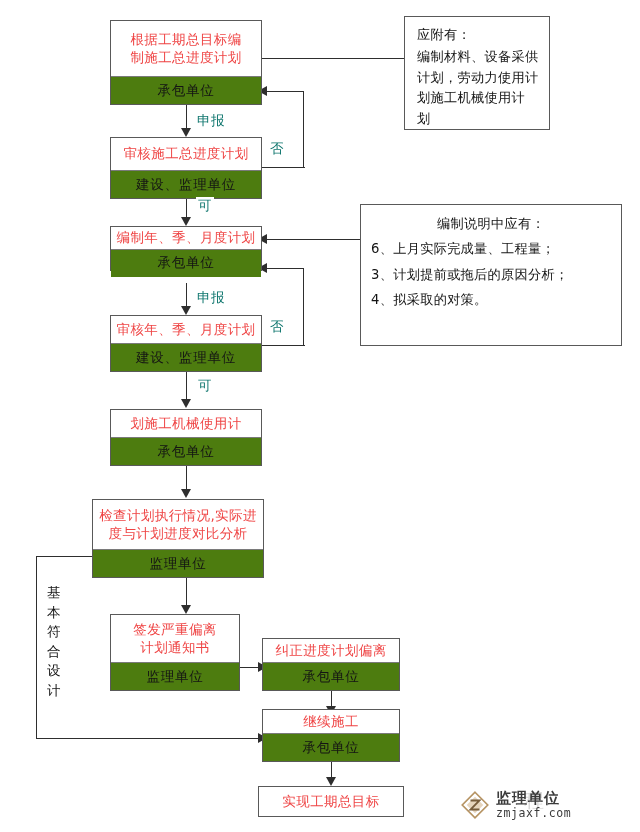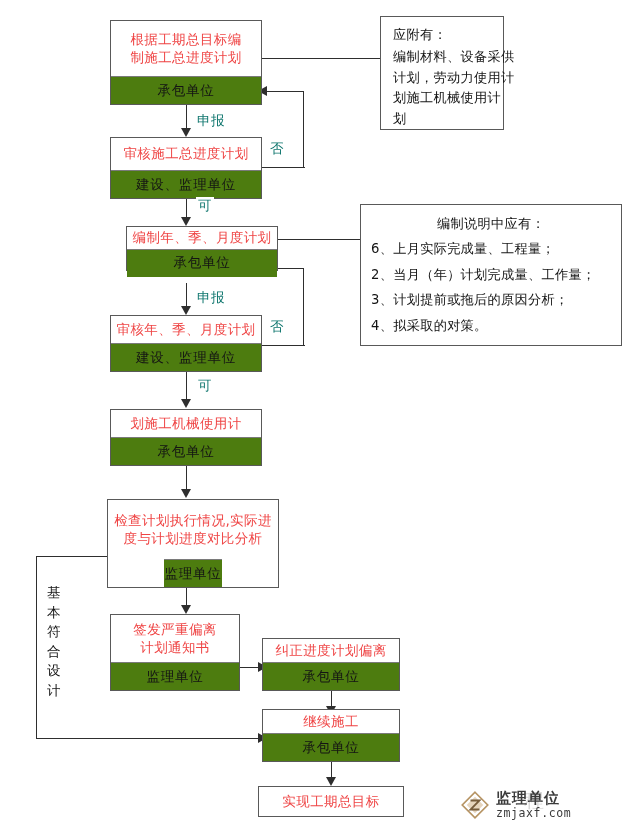--- a/index.html
+++ b/index.html
@@ -231,36 +231,36 @@
       <span><span>根据工期总目标编</span><br><span>制施工总进度计划</span></span>
     </div>
     <div class="actor">承包单位</div>
   </div>
 
   <div class="node" id="n2" style="left:110px;top:137px;width:152px;height:62px;">
     <div class="title">审核施工总进度计划</div>
     <div class="actor">建设、监理单位</div>
   </div>
 
-  <div class="node" id="n3" style="left:126px;top:226px;width:152px;height:45px;">
+  <div class="node" id="n3" style="left:110px;top:226px;width:152px;height:45px;">
     <div class="title">编制年、季、月度计划</div>
     <div class="actor">承包单位</div>
   </div>
 
   <div class="node" id="n4" style="left:110px;top:315px;width:152px;height:57px;">
     <div class="title">审核年、季、月度计划</div>
     <div class="actor">建设、监理单位</div>
   </div>
 
   <div class="node" id="n5" style="left:110px;top:409px;width:152px;height:57px;">
     <div class="title">划施工机械使用计</div>
     <div class="actor">承包单位</div>
   </div>
 
-  <div class="node" id="n6" style="left:107px;top:499px;width:172px;height:89px;align-items:center;">
+  <div class="node" id="n6" style="left:92px;top:499px;width:172px;height:79px;">
     <div class="title">
       <span><span>检查计划执行情况,实际进</span><br><span>度与计划进度对比分析</span></span>
     </div>
     <div class="actor">监理单位</div>
   </div>
 
   <div class="node" id="n7" style="left:110px;top:614px;width:130px;height:77px;">
     <div class="title">
       <span><span>签发严重偏离</span><br><span>计划通知书</span></span>
     </div>
@@ -274,32 +274,31 @@
 
   <div class="node" id="n9" style="left:262px;top:709px;width:138px;height:53px;">
     <div class="title">继续施工</div>
     <div class="actor">承包单位</div>
   </div>
 
   <div class="node single" id="n10" style="left:258px;top:786px;width:146px;height:31px;">
     <div class="title">实现工期总目标</div>
   </div>
 
-  <div class="note left-align" id="note1" style="left:380px;top:16px;width:124px;height:114px;">
+  <div class="note left-align" id="note1" style="left:404px;top:16px;width:146px;height:114px;">
     <div class="note-head" style="text-align:left;">应附有：</div>
     <div class="note-line">编制材料、设备采供</div>
     <div class="note-line">计划，劳动力使用计</div>
     <div class="note-line">划施工机械使用计</div>
     <div class="note-line">划</div>
   </div>
 
   <div class="note" id="note2" style="left:360px;top:204px;width:262px;height:142px;padding:9px 10px;">
     <div class="note-head">编制说明中应有：</div>
     <div class="note-line" style="margin-top:5px;">6、上月实际完成量、工程量；</div>
-    <div class="note-line" style="margin-top:5px;">2、当月（年）计划完成量、工作量；</div>
     <div class="note-line" style="margin-top:5px;">3、计划提前或拖后的原因分析；</div>
     <div class="note-line" style="margin-top:5px;">4、拟采取的对策。</div>
   </div>
 
   <div id="wm-ghost" style="left:524px;top:787px;">程</div>
 
   <div id="watermark" style="left:460px;top:790px;">
     <svg id="wm-logo" viewBox="0 0 40 40">
       <polygon points="20,3 37,20 20,37 3,20" fill="none" stroke="#b08a55" stroke-width="2.2"></polygon>
       <polygon points="20,9 31,20 20,31 9,20" fill="#c9a46e" opacity="0.5"></polygon>

